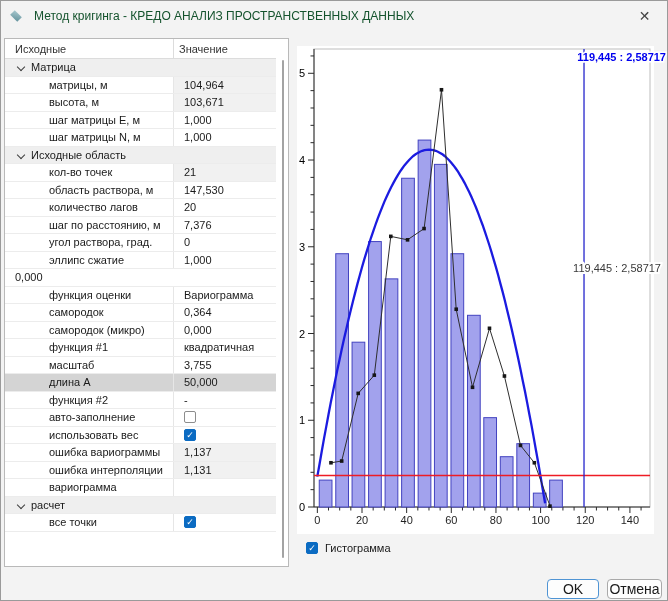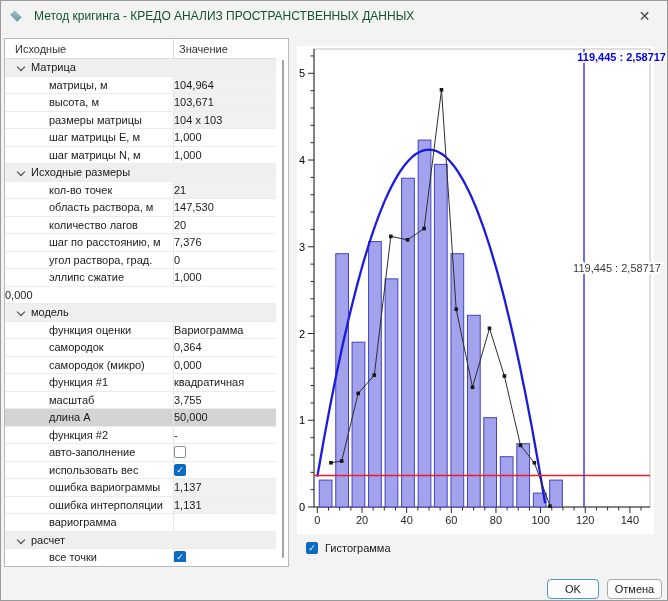--- a/index.html
+++ b/index.html
@@ -16,33 +16,33 @@
   .thead{position:absolute;top:0;left:0;width:271px;height:20px;border-bottom:1px solid #dcdcdc;display:flex;color:#333;background:#fff}
   .thead .hname{width:169px;padding:4px 0 0 10px;border-right:1px solid #dcdcdc}
   .thead .hval{flex:1;padding:4px 0 0 5px}
   .rows{position:absolute;top:20px;left:0;width:271px;bottom:4px;overflow:hidden}
   .trow{height:17.5px;display:flex;border-bottom:1px solid #ececec;background:#fff;position:relative}
   .trow.group{background:#efefef}
   .trow.selected{background:#d4d4d4}
   .cname{width:169px;border-right:1px solid #e6e6e6;display:flex;align-items:center;padding-left:44px;overflow:hidden;white-space:nowrap}
   .trow.group .cname{padding-left:26px;border-right:1px solid transparent}
   .chev{position:absolute;left:13px;top:5px;width:6px;height:6px;border-right:1.4px solid #3d3d3d;border-bottom:1.4px solid #3d3d3d;transform:rotate(45deg)}
-  .cval{flex:1;display:flex;align-items:center;padding-left:0;overflow:hidden;white-space:nowrap}
+  .cval{flex:1;display:flex;align-items:center;padding-left:10px;overflow:hidden;white-space:nowrap}
   .cval.ro{background:#f1f1f1}
   .trow.group .cval{background:#efefef}
   .trow.selected .cval,.trow.selected .cval.ro{background:transparent}
   .cb{width:12px;height:12px;border:1px solid #8d8d8d;border-radius:2px;background:#fff;font-size:9px;line-height:11px;text-align:center;color:#fff;flex:0 0 auto}
   .cb.checked{background:#0b6bc2;border-color:#0b6bc2}
   .scrollbar{position:absolute;right:4px;top:21px;width:2px;height:498px;background:#a3a3a3;border-radius:1px}
   
   .chart-bg{position:absolute;left:296px;top:45px;width:357px;height:488px;background:#fff}
   svg.chart{position:absolute;left:296px;top:45px;width:372px;height:492px;overflow:visible}
   .hist-check{position:absolute;left:305px;top:541px;display:flex;align-items:center;gap:7px}
   
-  .btn{position:absolute;height:20px;display:flex;align-items:center;justify-content:center;background:#fdfdfd;border-radius:4px;font-size:11px;color:#1a1a1a;cursor:default}
+  .btn{position:absolute;height:20px;display:flex;align-items:center;justify-content:center;background:#fdfdfd;border-radius:4px;font-size:14px;color:#1a1a1a;cursor:default}
   .btn.ok{left:546px;top:578px;width:52px;border:1px solid #4f94d4}
   .btn.cancel{left:606px;top:578px;width:55px;border:1px solid #a9a9a9}
 </style>
 </head>
 <body>
 
 <div class="window">
 
   <div class="titlebar">
     <span class="app-icon"></span>
@@ -63,34 +63,30 @@
         </div>
         <div class="trow">
           <div class="cname">матрицы, м</div>
           <div class="cval ro">104,964</div>
         </div>
         <div class="trow">
           <div class="cname">высота, м</div>
           <div class="cval ro">103,671</div>
         </div>
         <div class="trow">
-          <div class="cname">размеры матрицы</div>
-          <div class="cval ro">104 x 103</div>
-        </div>
-        <div class="trow">
           <div class="cname">шаг матрицы E, м</div>
           <div class="cval">1,000</div>
         </div>
         <div class="trow">
           <div class="cname">шаг матрицы N, м</div>
           <div class="cval">1,000</div>
         </div>
         <div class="trow group">
           <span class="chev"></span>
-          <div class="cname">Исходные размеры</div>
+          <div class="cname">Исходные область</div>
           <div class="cval"></div>
         </div>
         <div class="trow">
           <div class="cname">кол-во точек</div>
           <div class="cval ro">21</div>
         </div>
         <div class="trow">
           <div class="cname">область раствора, м</div>
           <div class="cval">147,530</div>
         </div>
@@ -105,25 +101,20 @@
         <div class="trow">
           <div class="cname">угол раствора, град.</div>
           <div class="cval">0</div>
         </div>
         <div class="trow">
           <div class="cname">эллипс сжатие</div>
           <div class="cval">1,000</div>
         </div>
         <div class="trow">
           <div class="cval">0,000</div>
-        </div>
-        <div class="trow group">
-          <span class="chev"></span>
-          <div class="cname">модель</div>
-          <div class="cval"></div>
         </div>
         <div class="trow">
           <div class="cname">функция оценки</div>
           <div class="cval">Вариограмма</div>
         </div>
         <div class="trow">
           <div class="cname">самородок</div>
           <div class="cval">0,364</div>
         </div>
         <div class="trow">

